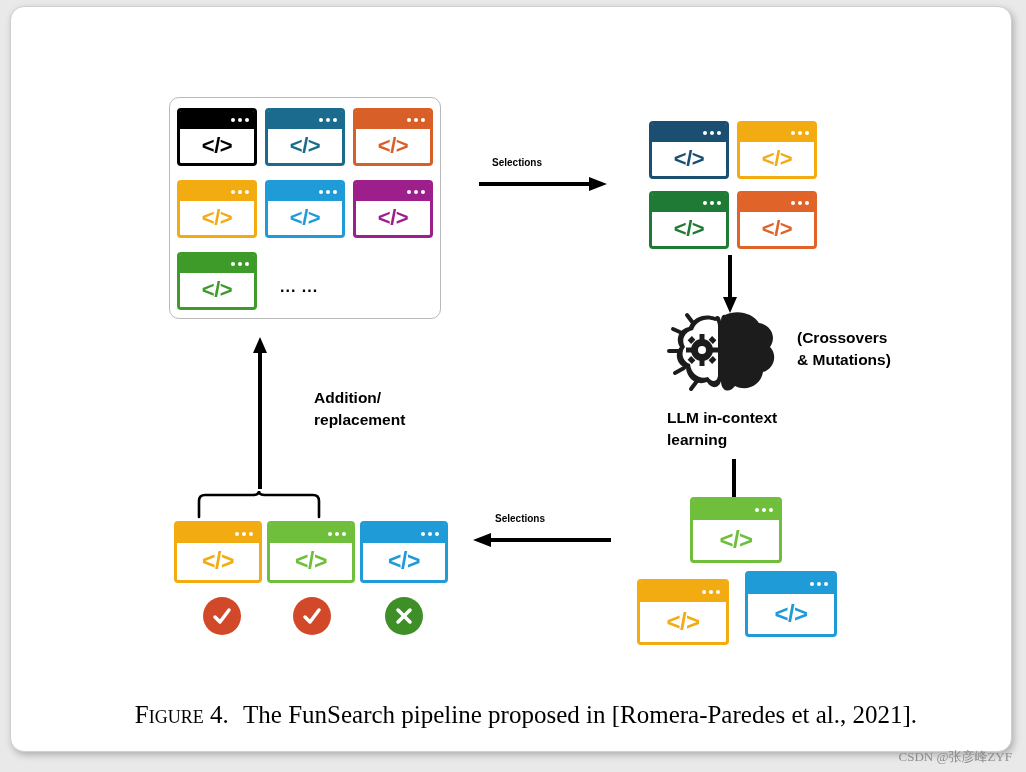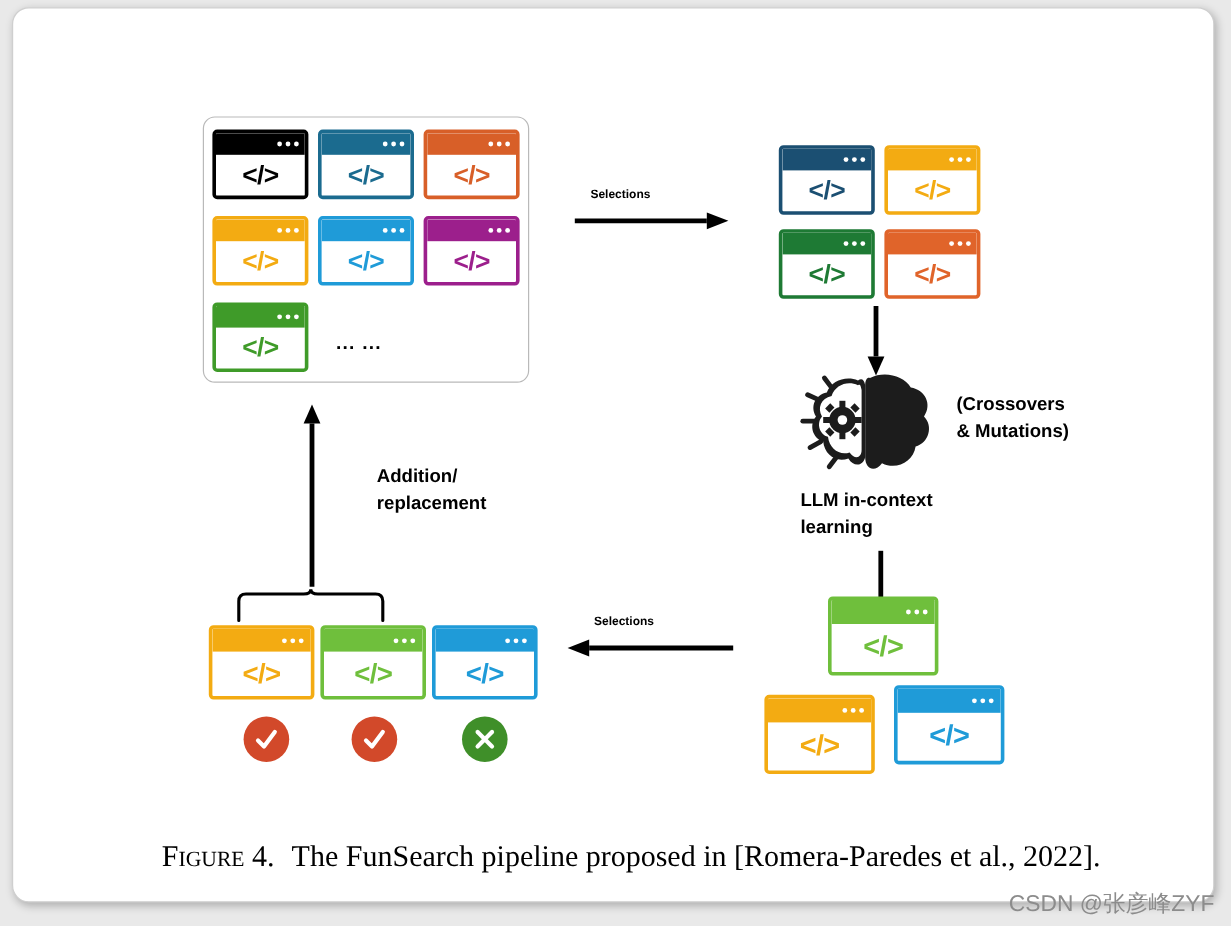--- a/index.html
+++ b/index.html
@@ -52,23 +52,23 @@
     color: #000000;
     white-space: nowrap;
   }
   .caption .smallcaps {
     font-variant: small-caps;
   }
   .watermark {
     position: absolute;
     right: 14px;
     bottom: 6px;
-    font-size: 19px;
+    font-size: 13px;
     color: #8c8c8c;
-    font-family: Liberation Sans, sans-serif;
+    font-family: Liberation Serif, serif;
   }
 
   
   .codewin {
     position: absolute;
     box-sizing: border-box;
     border-radius: 4px;
     background: #ffffff;
     overflow: hidden;
   }
@@ -460,18 +460,18 @@
       </div>
       <div class="lbl" style="left:226px; top:348px;margin-left:39px;">
         <div>Addition/</div>
         <div>replacement</div>
       </div>
 
     </div>
 
     <div class="caption">
       <span class="smallcaps">Figure 4.</span>
-      <span style="margin-left:8px;">The FunSearch pipeline proposed in [Romera-Paredes et al., 2022].</span>
+      <span style="margin-left:8px;">The FunSearch pipeline proposed in [Romera-Paredes et al., 2021].</span>
     </div>
   </div>
 
   <div class="watermark">CSDN @张彦峰ZYF</div>
 </div>
 
 </body></html>

